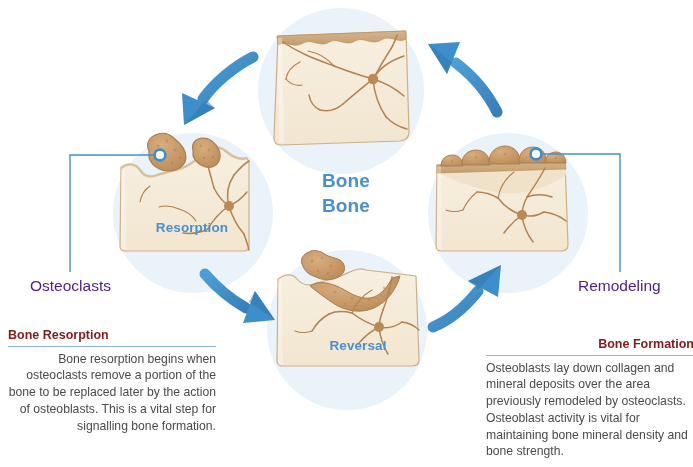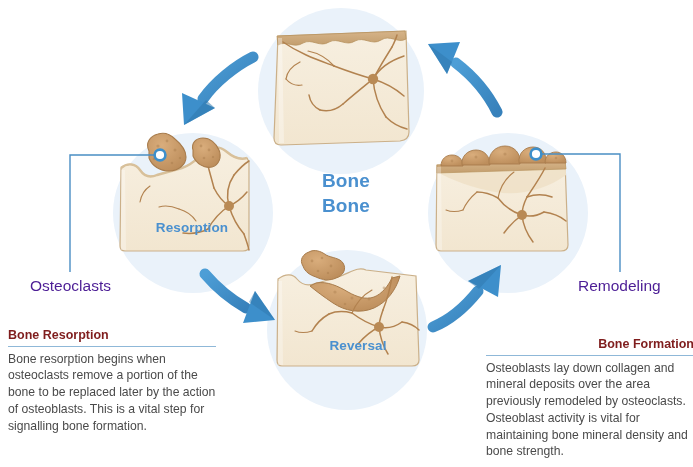--- a/index.html
+++ b/index.html
@@ -90,21 +90,21 @@
   }
   .caption-rule {
     height: 1px;
     background: #8fb8d8;
     margin-bottom: 4px;
   }
   .caption-body {
     color: #4a4a4a;
     font-size: 12.2px;
     line-height: 1.37;
-    text-align: left;
+    text-align: right;
   }
   #caption-right .caption-body { text-align: left; }
 </style>
 </head>
 <body>
 
 <div id="stage">
 
   <div class="halo" id="halo-top"></div>
   <div class="halo" id="halo-left"></div>

